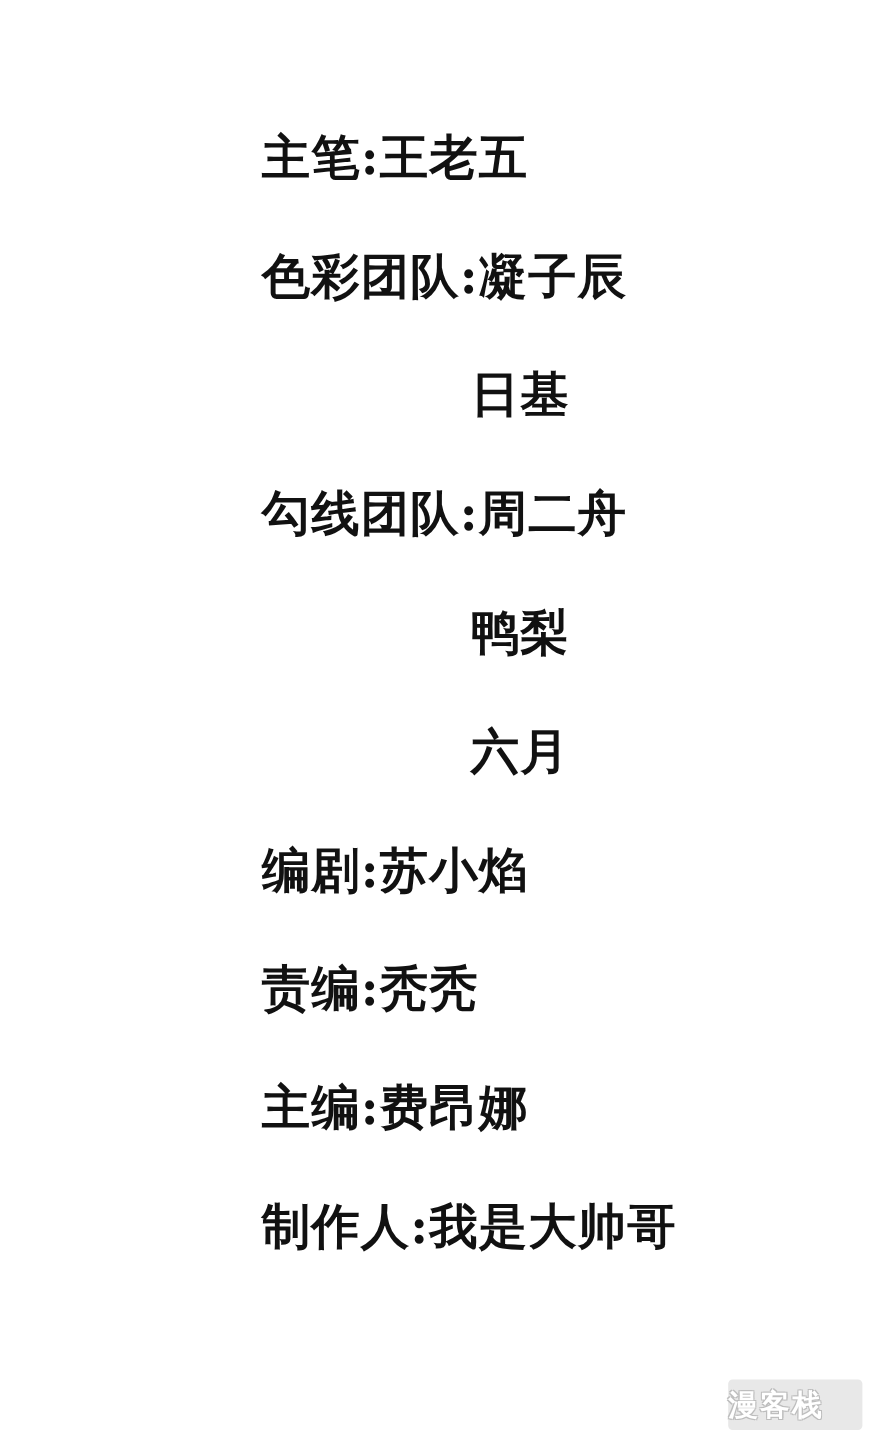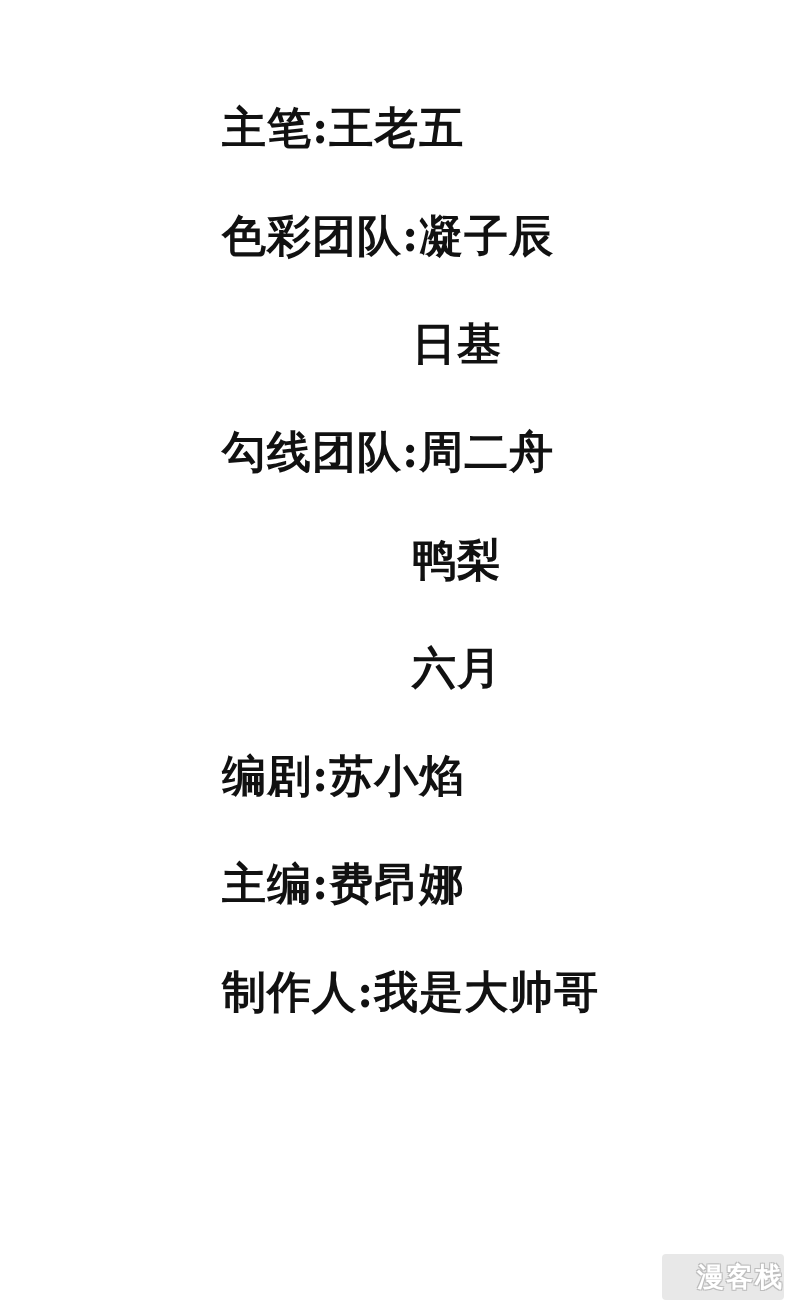--- a/index.html
+++ b/index.html
@@ -22,21 +22,21 @@
     height: 1250px;
     padding-top: 100px;
     box-sizing: border-box;
   }
   .credit-line {
     font-size: 44px;
     font-weight: 700;
     color: #111111;
     letter-spacing: 1px;
     line-height: 1.25;
-    margin: 0;
+    margin: 16px;
     padding: 0;
     white-space: nowrap;
   }
   .row {
     display: block;
     margin-bottom: 53px;
   }
   .row .credit-line {
     padding-left: 0;
   }
@@ -52,21 +52,21 @@
   .watermark {
     position: absolute;
     right: 16px;
     bottom: 14px;
     width: 122px;
     height: 46px;
     background: #e8e8e8;
     border-radius: 4px;
     display: flex;
     align-items: center;
-    justify-content: flex-end;
+    justify-content: flex-start;
   }
   .watermark-text {
     font-size: 27px;
     font-weight: 700;
     color: #ffffff;
     letter-spacing: 2px;
     text-shadow:
       -1px -1px 0 #bdbdbd,
        1px -1px 0 #bdbdbd,
       -1px  1px 0 #bdbdbd,
@@ -108,20 +108,25 @@
         <div class="credit-line">六月</div>
       </div>
   </div>
   <div class="row">
     <div class="align-box">
         <div class="credit-line">编剧:苏小焰</div>
       </div>
   </div>
   <div class="row">
     <div class="align-box">
+        <div class="credit-line">责编:秃秃</div>
+      </div>
+  </div>
+  <div class="row">
+    <div class="align-box">
         <div class="credit-line">主编:费昂娜</div>
       </div>
   </div>
   <div class="row">
     <div class="align-box">
         <div class="credit-line">制作人:我是大帅哥</div>
       </div>
   </div>
 </div>
 

